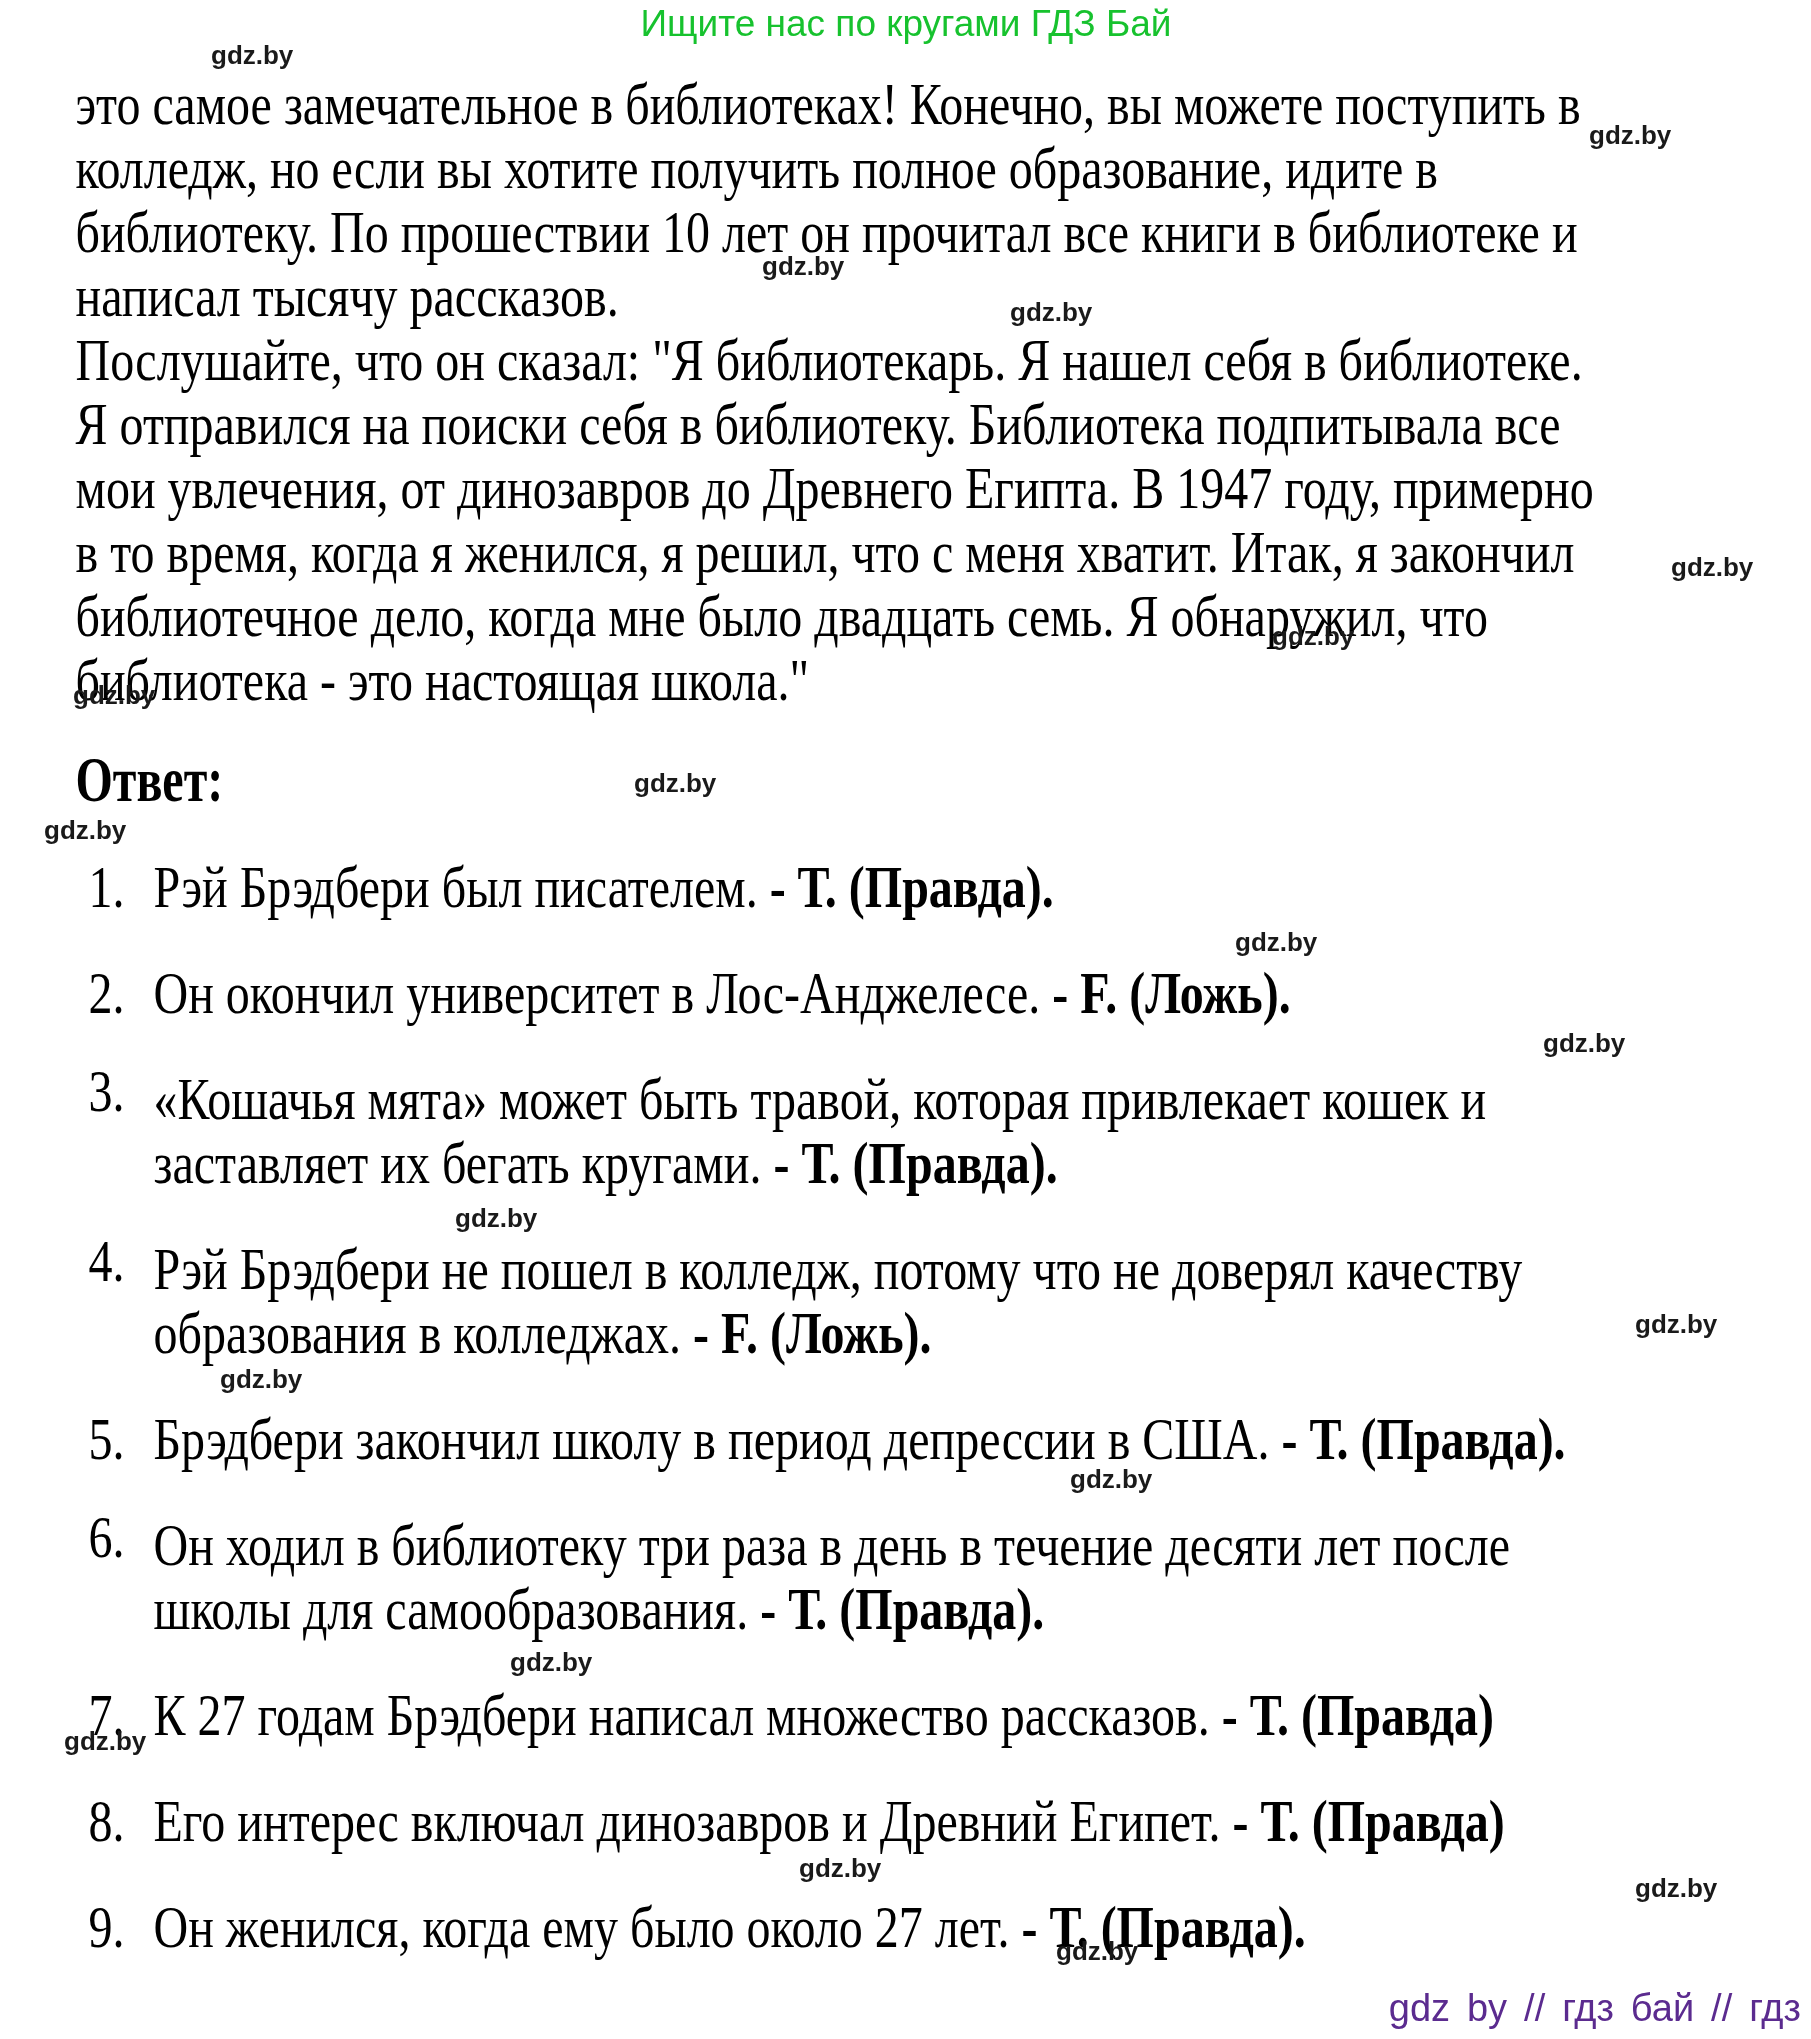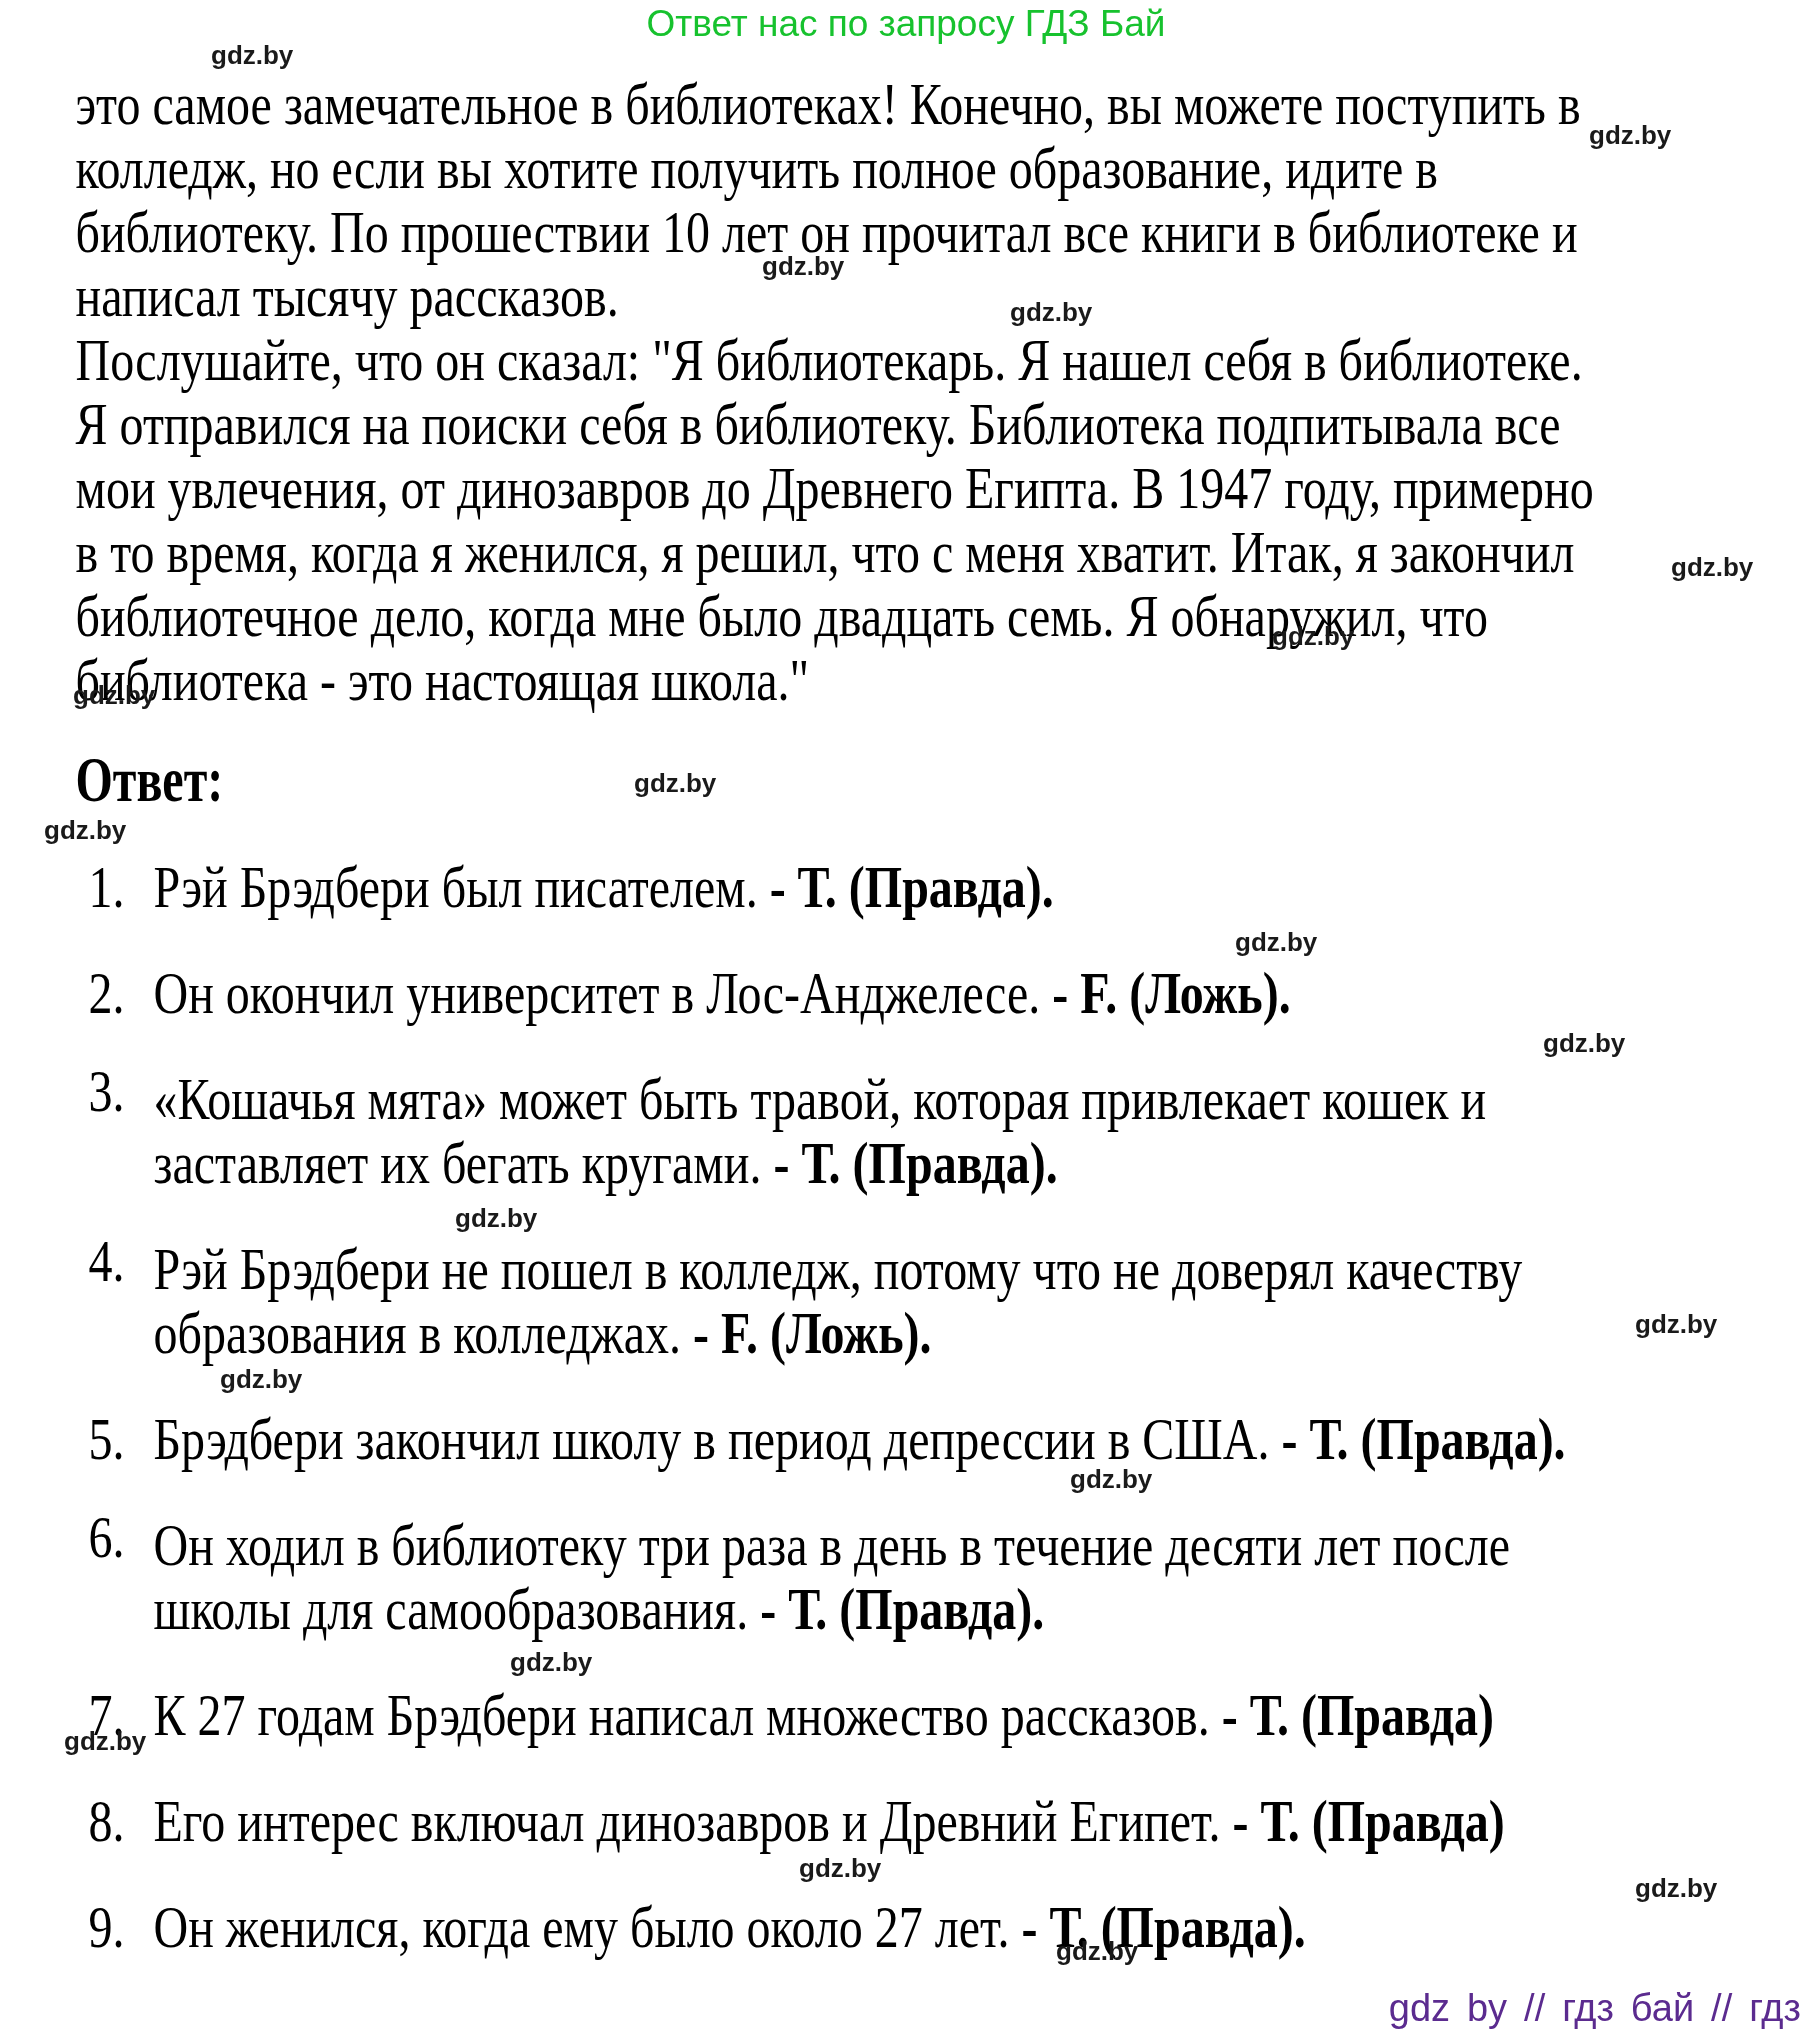--- a/index.html
+++ b/index.html
@@ -53,21 +53,21 @@
     text-align:right;
     font-family:"Liberation Sans",sans-serif;
     font-size:38px;line-height:44px;word-spacing:6.4px;
     color:var(--purple);
     margin-left:46px;
   }
 </style>
 </head>
 <body>
 
-<div class="banner">Ответ нас по запросу ГДЗ Бай</div>
+<div class="banner">Ищите нас по кругами ГДЗ Бай</div>
 
 <div class="content">
   <div id="paragraphs">
       <div>
         <div class="line">это самое замечательное в библиотеках! Конечно, вы можете поступить в</div>
         <div class="line">колледж, но если вы хотите получить полное образование, идите в</div>
         <div class="line">библиотеку. По прошествии 10 лет он прочитал все книги в библиотеке и</div>
         <div class="line">написал тысячу рассказов.</div>
       </div>
       <div>

